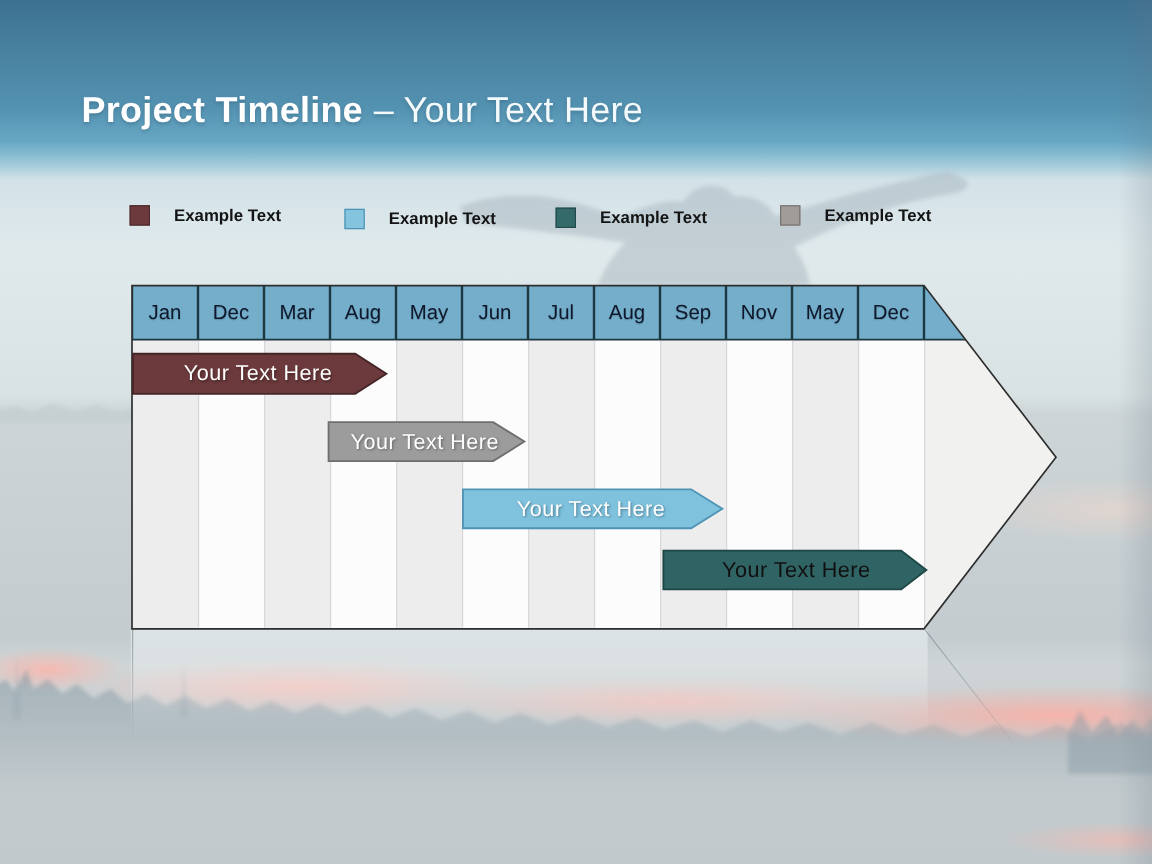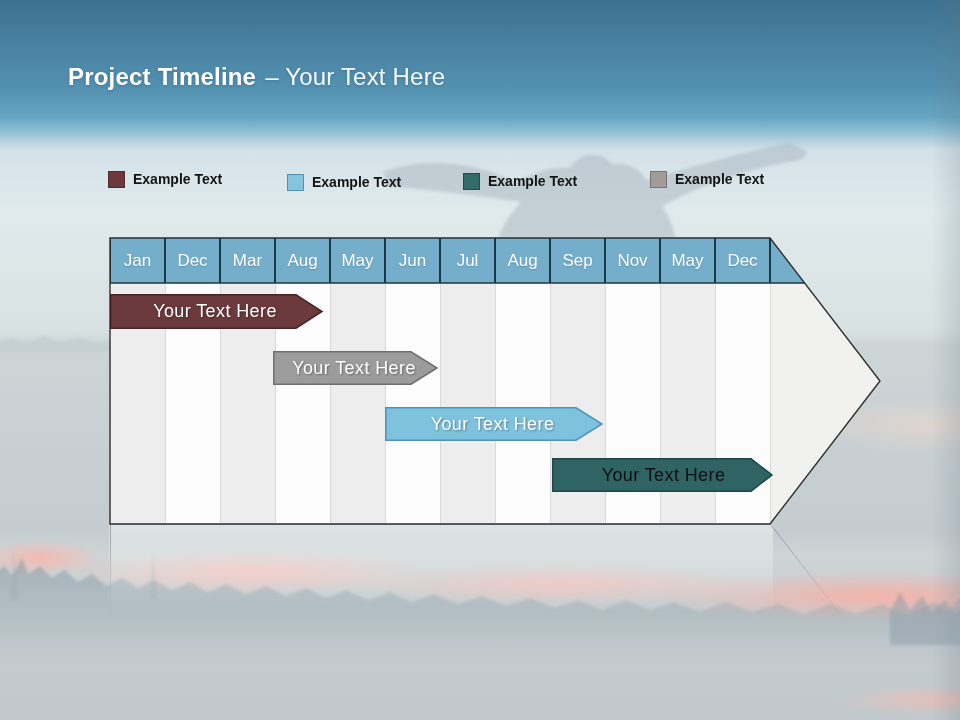--- a/index.html
+++ b/index.html
@@ -21,34 +21,34 @@
       radial-gradient(200px 40px at 935px 425px, rgba(243,216,203,.55), rgba(243,216,203,0) 70%),
       linear-gradient(180deg,
         #3d7191 0%, #5492b1 12.5%, #68a7c4 16.4%, #8fc0d4 18.3%,
         #d3e2e8 20.8%, #e0eaec 29.2%, #d9e2e3 45.8%, #cdd5d7 47.9%,
         #c9d1d4 58.3%, #c4ccd0 73.6%, #cfd5d6 77.1%, #ccd2d4 79.9%,
         #c4cccf 85.4%, #c2c9cc 100%);
   }
   .bg-art{position:absolute; inset:0; pointer-events:none;}
   
   .title{
-    position:absolute; left:68px; top:58px; margin:0;
-    font-size:24px; line-height:38px; color:#ffffff; letter-spacing:.2px;
+    position:absolute; left:68px; top:74px; margin:0;
+    font-size:30px; line-height:38px; color:#ffffff; letter-spacing:.2px;
     text-shadow:0 1px 3px rgba(20,50,70,.25);
   }
   .title .t-bold{font-weight:700;}
   .title .t-rest{font-weight:400; margin-left:9px; color:#f4fafc;}
   
   .legend-item{position:absolute; display:flex; align-items:center; height:20px;}
   .legend-item .swatch{
     width:17px; height:17px; border:1.5px solid #555; box-sizing:border-box;
     flex:0 0 auto;
   }
   .legend-item .l-label{
-    margin-left:8px; font-size:14px; font-weight:700; color:#141414; white-space:nowrap;
+    margin-left:20px; font-size:14px; font-weight:700; color:#141414; white-space:nowrap;
   }
   .li-0{left:108px; top:169px;}
   .li-1{left:287px; top:172px;}
   .li-2{left:463px; top:171px;}
   .li-3{left:650px; top:169px;}
   
   .reflection-haze{
     position:absolute; left:109px; top:525px; width:664px; height:85px;
     background:linear-gradient(180deg, rgba(238,243,244,.6), rgba(238,243,244,0));
     pointer-events:none;
@@ -56,21 +56,21 @@
   .reflection-lines{position:absolute; inset:0; pointer-events:none;}
   
   .timeline{position:absolute; left:0; top:0;}
   .timeline-svg{position:absolute; left:108px; top:236px;}
   .months{
     position:absolute; left:110px; top:238px; width:660px; height:45px;
     display:flex;
   }
   .month-cell{
     flex:0 0 55px; width:55px; text-align:center; line-height:45px;
-    font-size:17px; color:#ffffff; text-shadow:0 1px 1px rgba(20,50,65,.25);border-radius:22px;
+    font-size:17px; color:#0f172a; text-shadow:0 1px 1px rgba(20,50,65,.25);border-radius:22px;
   }
   .bar{position:absolute;}
   .bar svg{position:absolute; left:0; top:0; overflow:visible;}
   .bar .bar-label{
     position:absolute; top:0; height:100%;
     display:flex; align-items:center; justify-content:center;
     font-size:18px; letter-spacing:.4px; white-space:nowrap;
     text-shadow:1px 1px 2px rgba(0,0,0,.35);
     margin-left:12px;
   }

